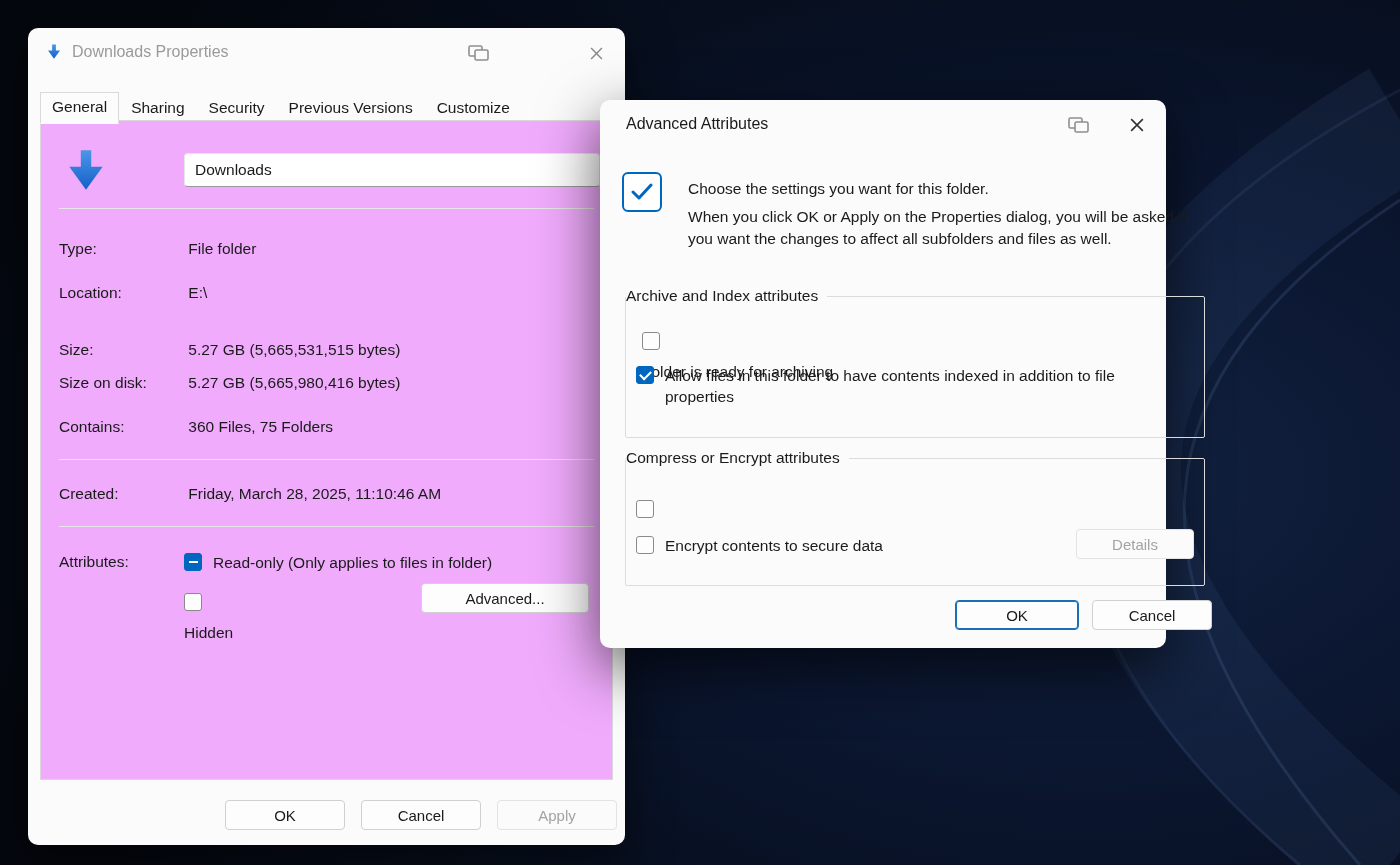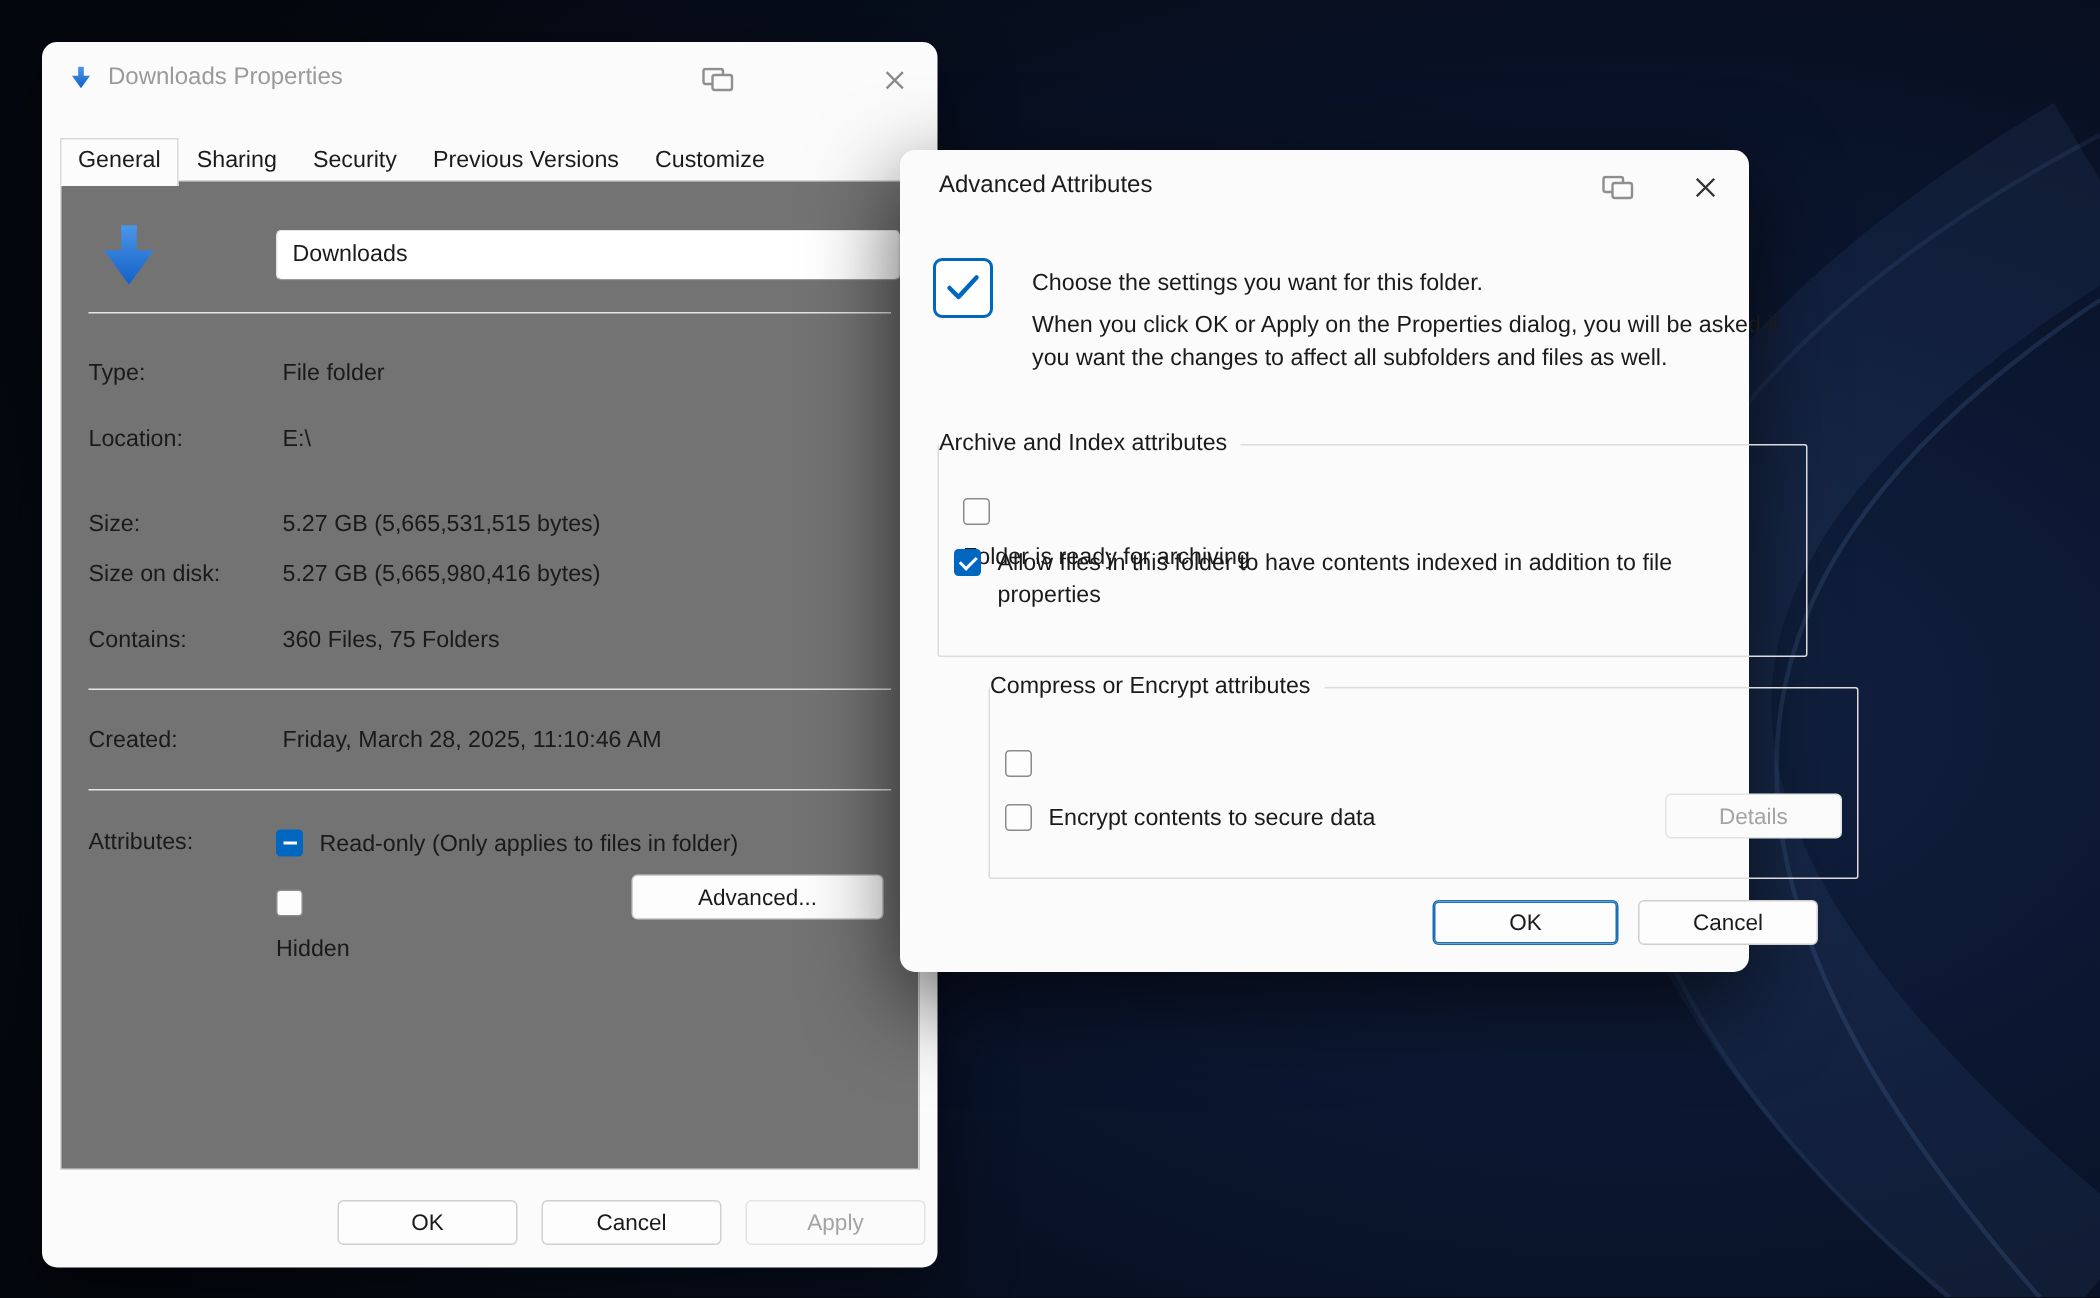--- a/index.html
+++ b/index.html
@@ -34,32 +34,32 @@
   .props .tb-extra { left:440px; }
   .adv .tb-extra { left:468px; }
   .close-btn {
     position:absolute; right:12px; top:10px; width:34px; height:30px;
     background:transparent; border:none; border-radius:6px; cursor:pointer;
     display:flex; align-items:center; justify-content:center;
   }
   .close-btn svg { display:block; }
 
   
-  .tabs { position:absolute; left:12px; top:64px; display:flex; align-items:flex-start; z-index:3; }
+  .tabs { position:absolute; left:12px; top:64px; display:flex; align-items:center; z-index:3; }
   .tab {
     font-size:15.5px; line-height:18px; padding:5px 11px; color:#1b1b1b;
     border:1px solid transparent; cursor:pointer; white-space:nowrap;
   }
   .tab.active {
     background:#fcfcfc; border:1px solid #d9d9d9; border-bottom:1px solid #fcfcfc;
     margin-bottom:-1px; padding-bottom:7px;
   }
   .tabpage {
     position:absolute; left:12px; right:12px; top:92px; bottom:65px;
-    background:#737373; border:1px solid #d9d9d9;
+    background:#f0abfc; border:1px solid #d9d9d9;
   }
 
   .bigicon { position:absolute; left:20px; top:25px; width:50px; height:50px; }
   .name-input {
     position:absolute; left:143px; top:32px; right:12px; height:34px;
     font-family:inherit; font-size:15.5px; color:#1a1a1a; padding:0 10px;
     background:#ffffff; border:1px solid #e6e6e6; border-bottom:1px solid #9a9a9a;
     border-radius:4px;
   }
   .sep { position:absolute; left:18px; right:18px; height:1px; background:#e6e6e6; }
@@ -260,21 +260,21 @@
     <div class="cbrow" style="left:16px; top:34px; width:550px;flex-direction:column;">
       <span class="cb" data-state="unchecked"></span>
       <span>Folder is ready for archiving</span>
     </div>
     <div class="cbrow" style="left:10px; top:68px; width:548px;">
       <span class="cb" data-state="checked"></span>
       <span>Allow files in this folder to have contents indexed in addition to file properties</span>
     </div>
   </div>
 
-  <div class="groupbox" style="top:358px; height:128px;margin-left:34px;">
+  <div class="groupbox" style="top:358px; height:128px;">
     <span class="legend">Compress or Encrypt attributes</span>
     <div class="cbrow" style="left:10px; top:40px; width:430px;">
       <span class="cb" data-state="unchecked"></span>
     </div>
     <div class="cbrow" style="left:10px; top:76px; width:430px;">
       <span class="cb" data-state="unchecked"></span>
       <span>Encrypt contents to secure data</span>
     </div>
     <button class="btn details-btn disabled">Details</button>
   </div>

